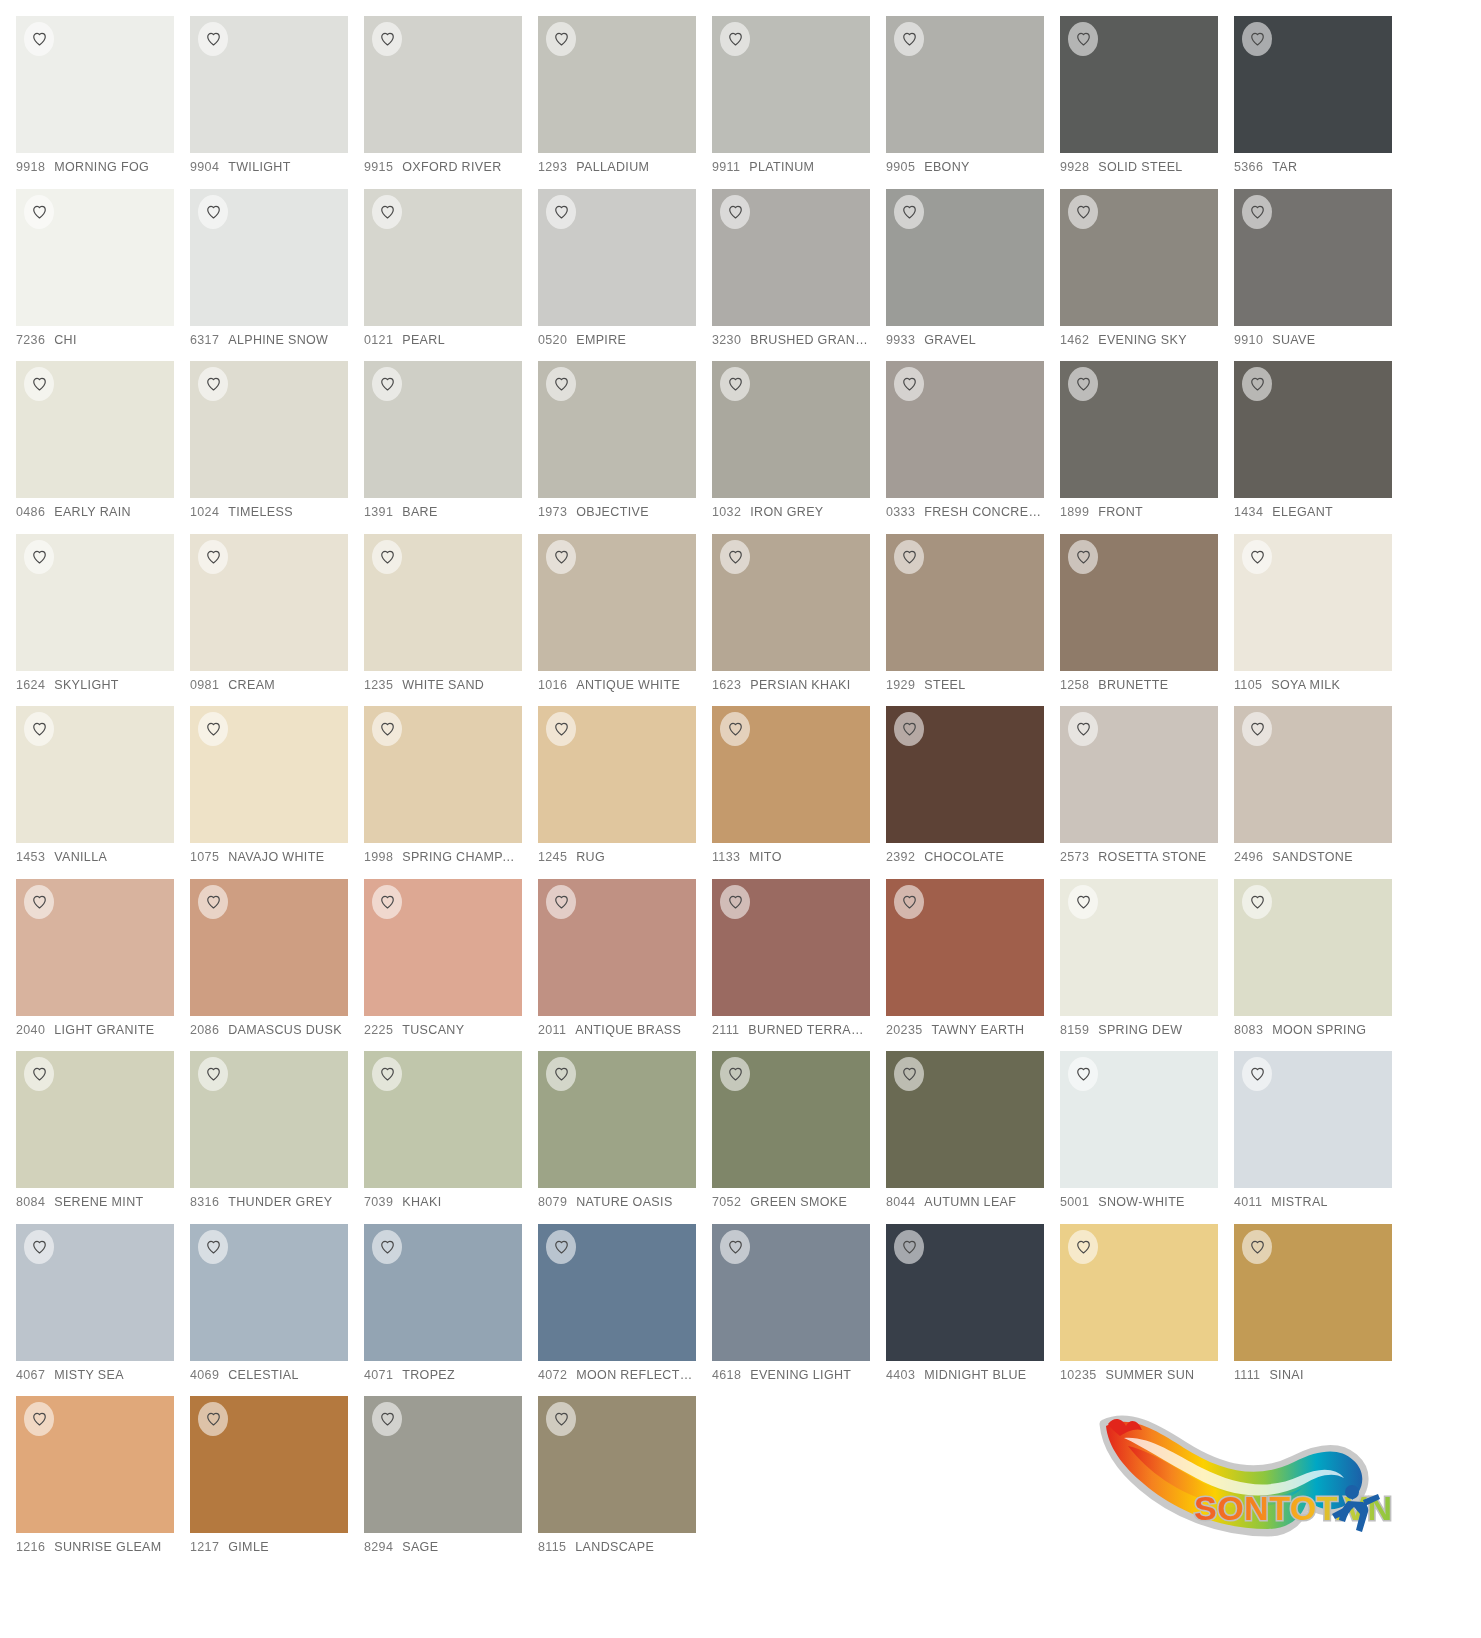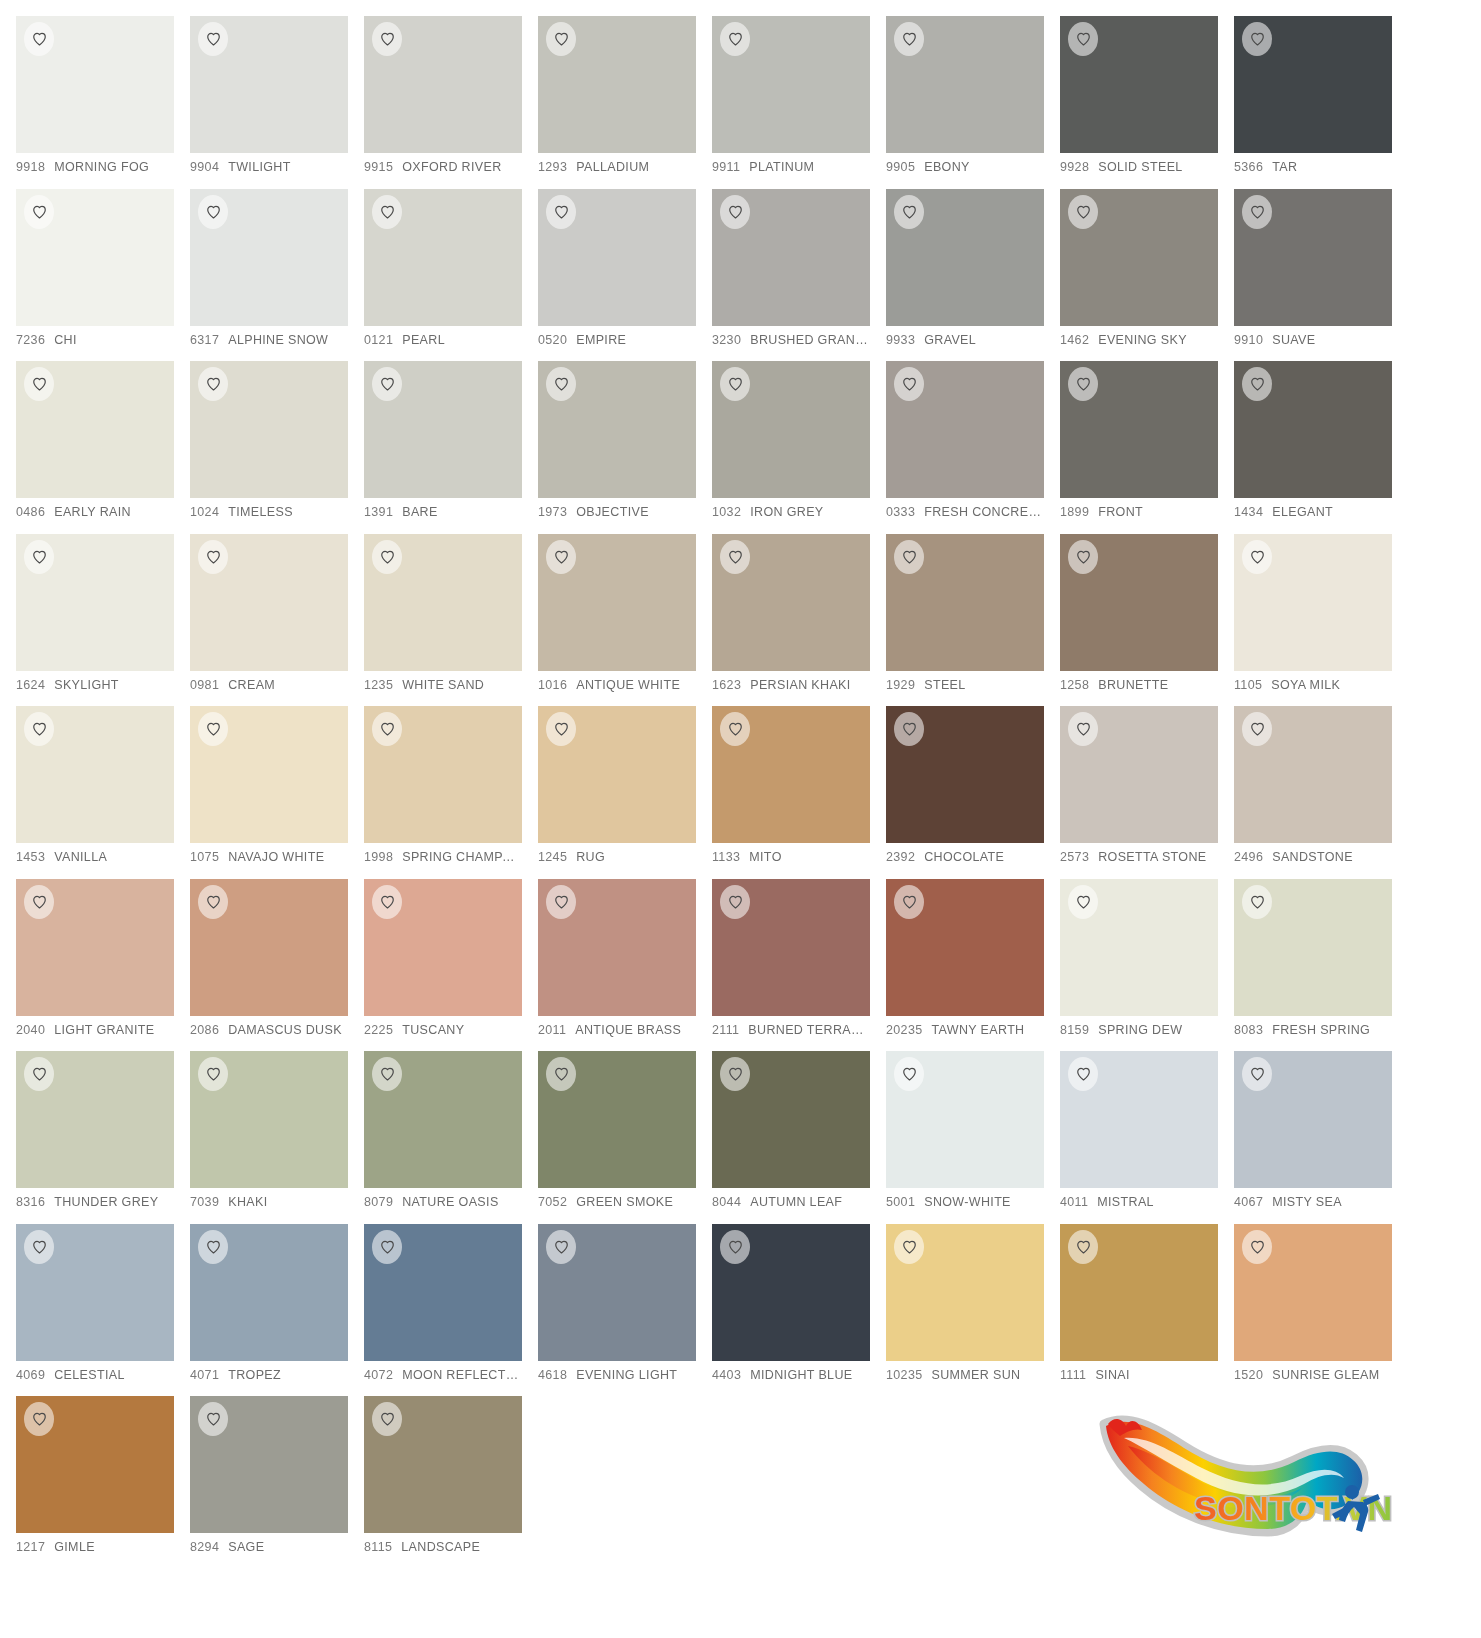--- a/index.html
+++ b/index.html
@@ -560,21 +560,31 @@
       <div class="swatch-label"><span class="swatch-code">8159</span><span class="swatch-name">SPRING DEW</span></div>
     </div>
     <div class="swatch-cell">
       <div class="swatch-chip" style="background: rgb(220, 221, 201);">
         <div class="fav-badge">
           <svg width="15" height="14" viewBox="0 0 24 22" fill="none" xmlns="http://www.w3.org/2000/svg">
             <path d="M12 20.5 C11.4 20 2.8 12.9 2.8 7.6 C2.8 4.4 5.2 2 8.2 2 C10.0 2 11.3 3.0 12 4.1 C12.7 3.0 14.0 2 15.8 2 C18.8 2 21.2 4.4 21.2 7.6 C21.2 12.9 12.6 20 12 20.5 Z" stroke="#4a4a4a" stroke-width="1.9" stroke-linejoin="round" fill="none"></path>
           </svg>
         </div>
       </div>
-      <div class="swatch-label"><span class="swatch-code">8083</span><span class="swatch-name">FRESH SPRING</span></div>
+      <div class="swatch-label"><span class="swatch-code">8083</span><span class="swatch-name">MOON SPRING</span></div>
+    </div>
+    <div class="swatch-cell">
+      <div class="swatch-chip" style="background: rgb(210, 210, 187);">
+        <div class="fav-badge">
+          <svg width="15" height="14" viewBox="0 0 24 22" fill="none" xmlns="http://www.w3.org/2000/svg">
+            <path d="M12 20.5 C11.4 20 2.8 12.9 2.8 7.6 C2.8 4.4 5.2 2 8.2 2 C10.0 2 11.3 3.0 12 4.1 C12.7 3.0 14.0 2 15.8 2 C18.8 2 21.2 4.4 21.2 7.6 C21.2 12.9 12.6 20 12 20.5 Z" stroke="#4a4a4a" stroke-width="1.9" stroke-linejoin="round" fill="none"></path>
+          </svg>
+        </div>
+      </div>
+      <div class="swatch-label"><span class="swatch-code">8084</span><span class="swatch-name">SERENE MINT</span></div>
     </div>
     <div class="swatch-cell">
       <div class="swatch-chip" style="background: rgb(203, 206, 184);">
         <div class="fav-badge">
           <svg width="15" height="14" viewBox="0 0 24 22" fill="none" xmlns="http://www.w3.org/2000/svg">
             <path d="M12 20.5 C11.4 20 2.8 12.9 2.8 7.6 C2.8 4.4 5.2 2 8.2 2 C10.0 2 11.3 3.0 12 4.1 C12.7 3.0 14.0 2 15.8 2 C18.8 2 21.2 4.4 21.2 7.6 C21.2 12.9 12.6 20 12 20.5 Z" stroke="#4a4a4a" stroke-width="1.9" stroke-linejoin="round" fill="none"></path>
           </svg>
         </div>
       </div>
       <div class="swatch-label"><span class="swatch-code">8316</span><span class="swatch-name">THUNDER GREY</span></div>
@@ -720,21 +730,21 @@
       <div class="swatch-label"><span class="swatch-code">1111</span><span class="swatch-name">SINAI</span></div>
     </div>
     <div class="swatch-cell">
       <div class="swatch-chip" style="background: rgb(224, 168, 122);">
         <div class="fav-badge">
           <svg width="15" height="14" viewBox="0 0 24 22" fill="none" xmlns="http://www.w3.org/2000/svg">
             <path d="M12 20.5 C11.4 20 2.8 12.9 2.8 7.6 C2.8 4.4 5.2 2 8.2 2 C10.0 2 11.3 3.0 12 4.1 C12.7 3.0 14.0 2 15.8 2 C18.8 2 21.2 4.4 21.2 7.6 C21.2 12.9 12.6 20 12 20.5 Z" stroke="#4a4a4a" stroke-width="1.9" stroke-linejoin="round" fill="none"></path>
           </svg>
         </div>
       </div>
-      <div class="swatch-label"><span class="swatch-code">1520</span><span class="swatch-name">SUNRISE GLEAM</span></div>
+      <div class="swatch-label"><span class="swatch-code">1216</span><span class="swatch-name">SUNRISE GLEAM</span></div>
     </div>
     <div class="swatch-cell">
       <div class="swatch-chip" style="background: rgb(180, 121, 63);">
         <div class="fav-badge">
           <svg width="15" height="14" viewBox="0 0 24 22" fill="none" xmlns="http://www.w3.org/2000/svg">
             <path d="M12 20.5 C11.4 20 2.8 12.9 2.8 7.6 C2.8 4.4 5.2 2 8.2 2 C10.0 2 11.3 3.0 12 4.1 C12.7 3.0 14.0 2 15.8 2 C18.8 2 21.2 4.4 21.2 7.6 C21.2 12.9 12.6 20 12 20.5 Z" stroke="#4a4a4a" stroke-width="1.9" stroke-linejoin="round" fill="none"></path>
           </svg>
         </div>
       </div>
       <div class="swatch-label"><span class="swatch-code">1217</span><span class="swatch-name">GIMLE</span></div>

